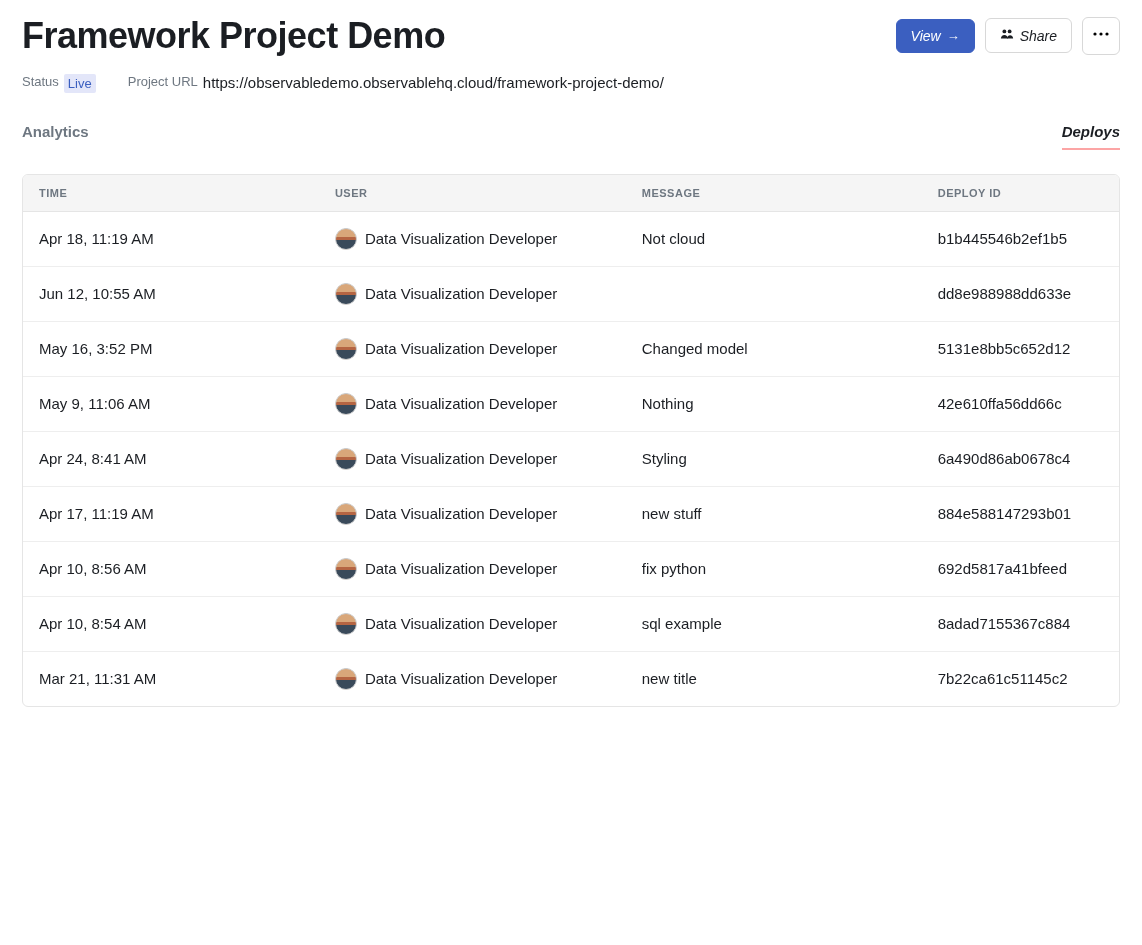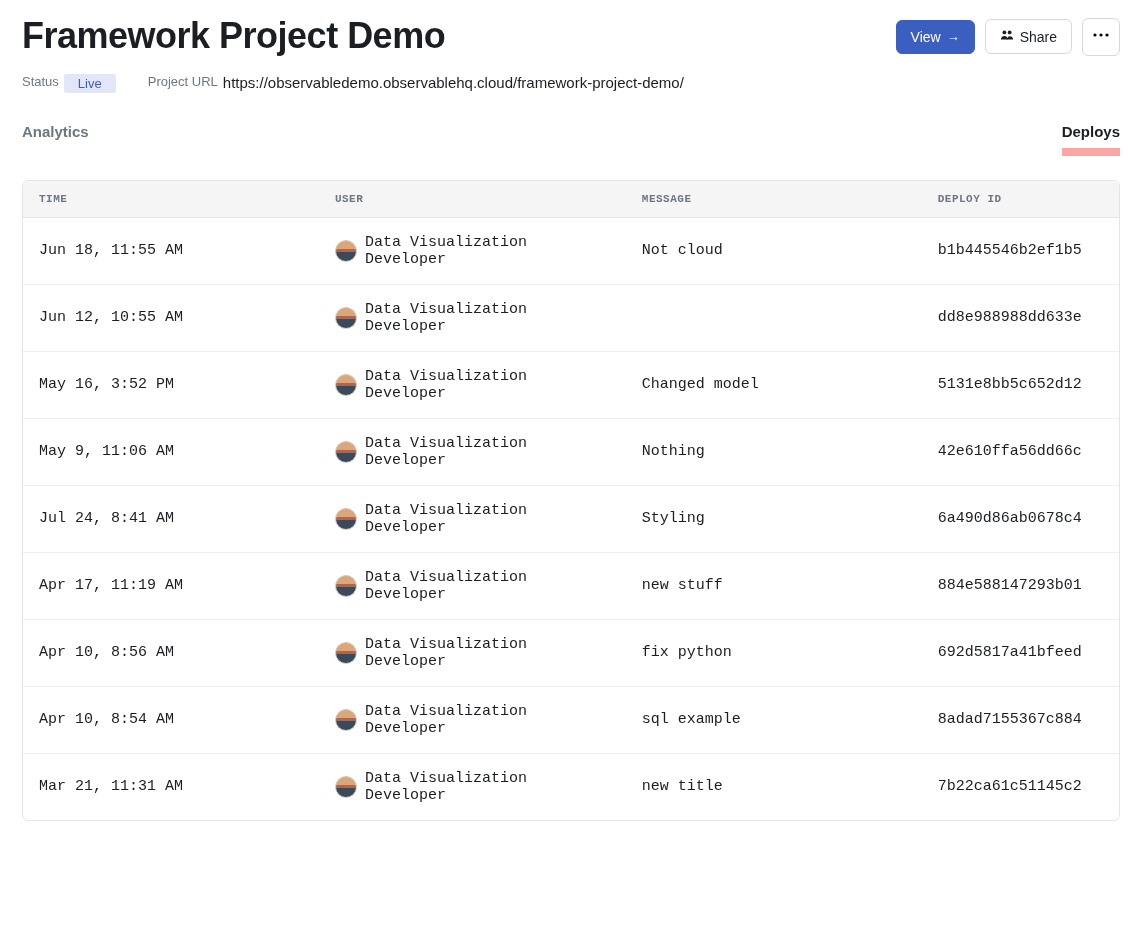--- a/index.html
+++ b/index.html
@@ -9,21 +9,21 @@
 }
 body {
   font-family: -apple-system, BlinkMacSystemFont, "Segoe UI", Helvetica, Arial, sans-serif;
   color: #1b1e23;
   background: #fff;
   padding: 16px 22px;
 }
 .header-row {
   display: flex;
   justify-content: space-between;
-  align-items: flex-end;
+  align-items: center;
 }
 .page-title {
   font-size: 36px;
   font-weight: 700;
   letter-spacing: -0.5px;
   line-height: 1.1;
 }
 .actions {
   display: flex;
   gap: 10px;
@@ -32,20 +32,21 @@
 .btn {
   display: inline-flex;
   align-items: center;
   gap: 6px;
   border-radius: 6px;
   font-size: 14px;
   font-weight: 500;
   padding: 8px 14px;
   cursor: pointer;
   border: 1px solid transparent;
+  font-style: italic;
 }
 .btn-primary {
   background: #3b5fc0;
   color: #fff;
   border-color: #3b5fc0;
 }
 .btn-secondary {
   background: #fff;
   color: #1b1e23;
   border-color: #d8d8d8;
@@ -81,21 +82,21 @@
 .meta-label {
   font-size: 13px;
   color: #6e7781;
 }
 .status-badge {
   display: inline-block;
   background: #e3e6f9;
   color: #3b5fc0;
   font-size: 13px;
   font-weight: 500;
-  padding: 2px 14px;
+  padding: 2px 4px;
   border-radius: 2px;
   width: fit-content;
 }
 .project-url {
   font-size: 15px;
   color: #1b1e23;
 }
 .tabs {
   display: flex;
   gap: 24px;
@@ -104,32 +105,32 @@
   justify-content: space-between;
 }
 .tab {
   padding-bottom: 8px;
   cursor: pointer;
   color: #6e7781;
   font-weight: 600;
 }
 .tab.active {
   color: #1b1e23;
-  border-bottom: 8px solid #fca5a5;
+  border-bottom: 2px solid #fca5a5;
+  font-style: italic;
 }
 .table-wrap {
   margin-top: 24px;
   border: 1px solid #e5e5e5;
   border-radius: 6px;
   overflow: hidden;
 }
 table {
   width: 100%;
   border-collapse: collapse;
-  font-family: Liberation Mono, monospace;
 }
 thead {
   background: #f5f5f5;
 }
 th {
   text-align: left;
   font-size: 11px;
   font-weight: 600;
   letter-spacing: 0.5px;
   color: #6e7781;
@@ -222,21 +223,21 @@
     <thead>
       <tr>
         <th class="col-time">TIME</th>
         <th class="col-user">USER</th>
         <th class="col-message">MESSAGE</th>
         <th class="col-deploy">DEPLOY ID</th>
       </tr>
     </thead>
     <tbody id="table-body">
     <tr>
-          <td class="col-time">Jun 18, 11:55 AM</td>
+          <td class="col-time">Apr 18, 11:19 AM</td>
           <td class="col-user">
             <div class="user-cell">
               <div class="avatar"></div>
               <span>Data Visualization Developer</span>
             </div>
           </td>
           <td class="col-message">Not cloud</td>
           <td class="col-deploy">b1b445546b2ef1b5</td>
         </tr>
         <tr>
@@ -266,21 +267,21 @@
           <td class="col-user">
             <div class="user-cell">
               <div class="avatar"></div>
               <span>Data Visualization Developer</span>
             </div>
           </td>
           <td class="col-message">Nothing</td>
           <td class="col-deploy">42e610ffa56dd66c</td>
         </tr>
         <tr>
-          <td class="col-time">Jul 24, 8:41 AM</td>
+          <td class="col-time">Apr 24, 8:41 AM</td>
           <td class="col-user">
             <div class="user-cell">
               <div class="avatar"></div>
               <span>Data Visualization Developer</span>
             </div>
           </td>
           <td class="col-message">Styling</td>
           <td class="col-deploy">6a490d86ab0678c4</td>
         </tr>
         <tr>

